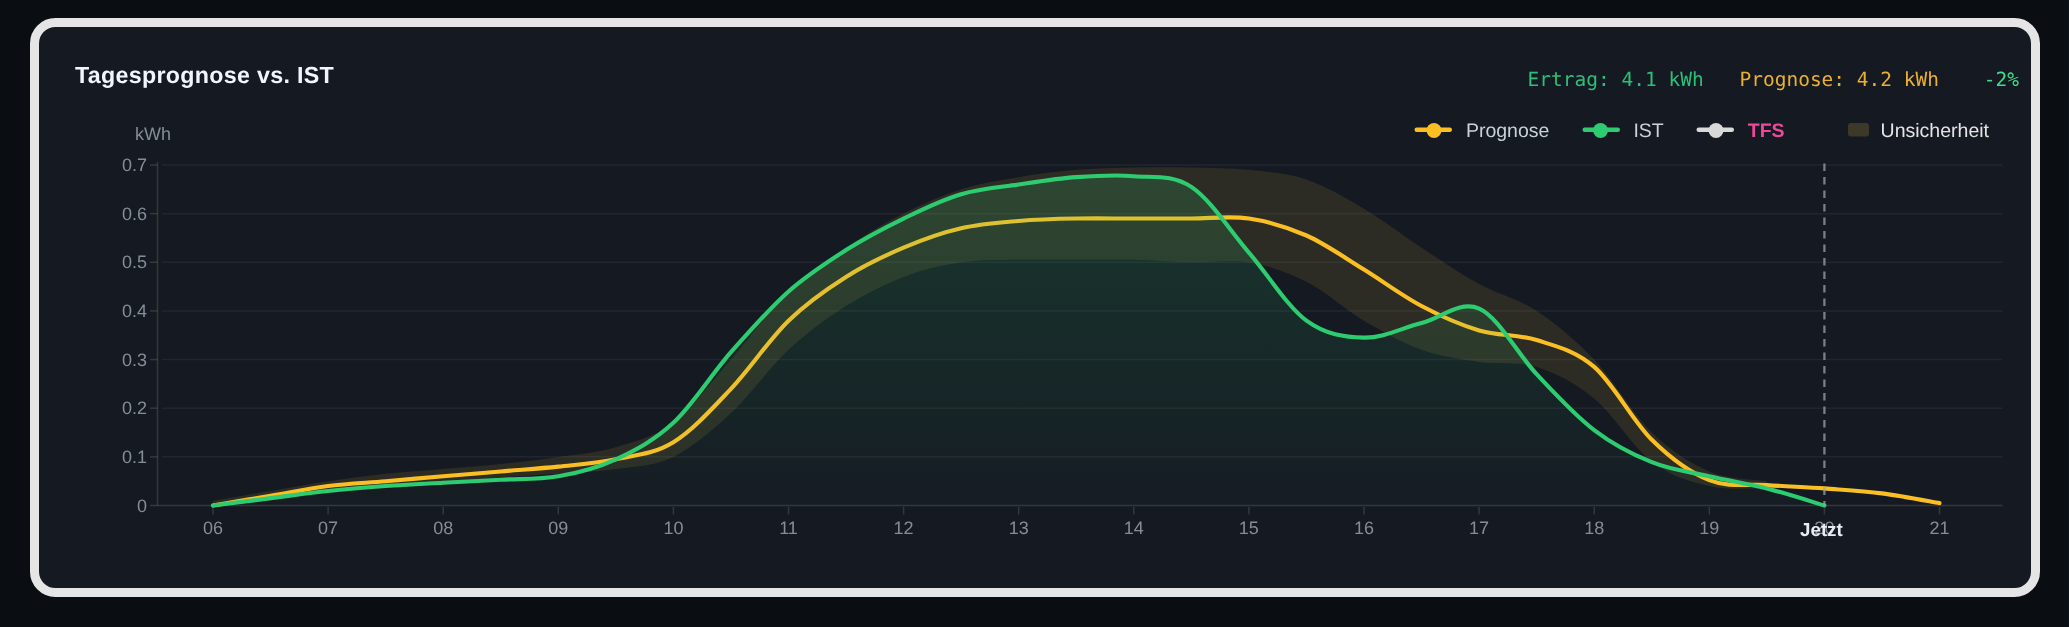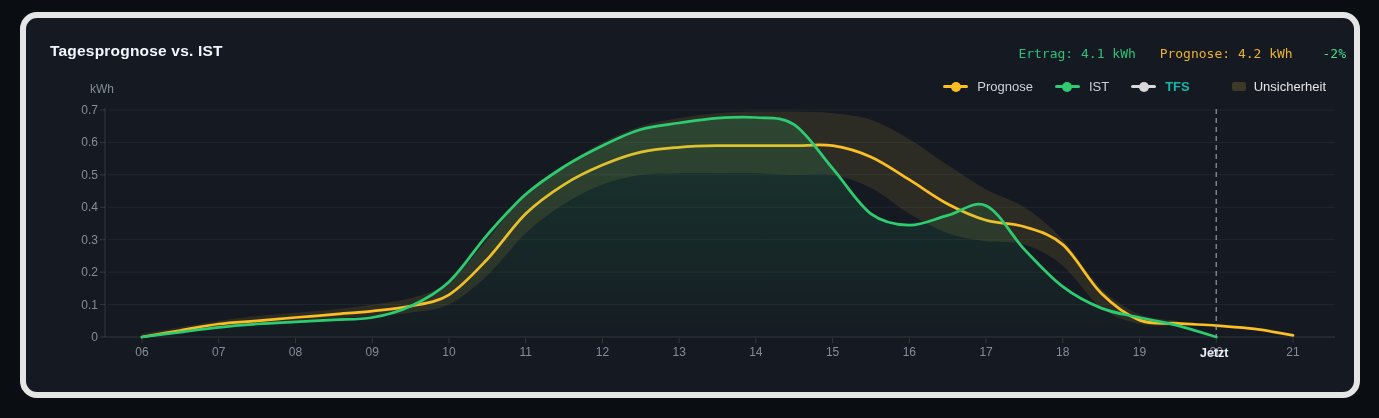--- a/index.html
+++ b/index.html
@@ -27,21 +27,21 @@
     position:absolute;right:28px;top:61px;height:18px;
     display:flex;align-items:flex-start;
   }
   .legend-item{display:flex;align-items:center;cursor:pointer;margin-left:22px;}
   .legend-item:first-child{margin-left:0;}
   .legend-item.band-item{margin-left:42px;}
   .lg-line{position:relative;width:25px;height:3px;border-radius:2px;margin-right:9px;}
   .lg-dot{position:absolute;left:50%;top:50%;width:10px;height:10px;border-radius:50%;transform:translate(-50%,-50%);}
   .lg-swatch{width:14px;height:9px;border-radius:2px;margin-right:8px;}
   .lg-label{font-size:13px;color:#c9d1d9;}
-  .lg-label.bold{font-weight:bold;color:#14b8a6;}
+  .lg-label.bold{font-weight:bold;color:#ec4899;}
   .lg-label.muted{color:#e5e5e5;}
   svg.chart{position:absolute;left:0;top:0;}
 </style>
 </head>
 <body>
 
 <div class="card">
   <h2 class="title">Tagesprognose vs. IST</h2>
   <div class="stats">
     <span class="s-ertrag">Ertrag: 4.1 kWh</span>

